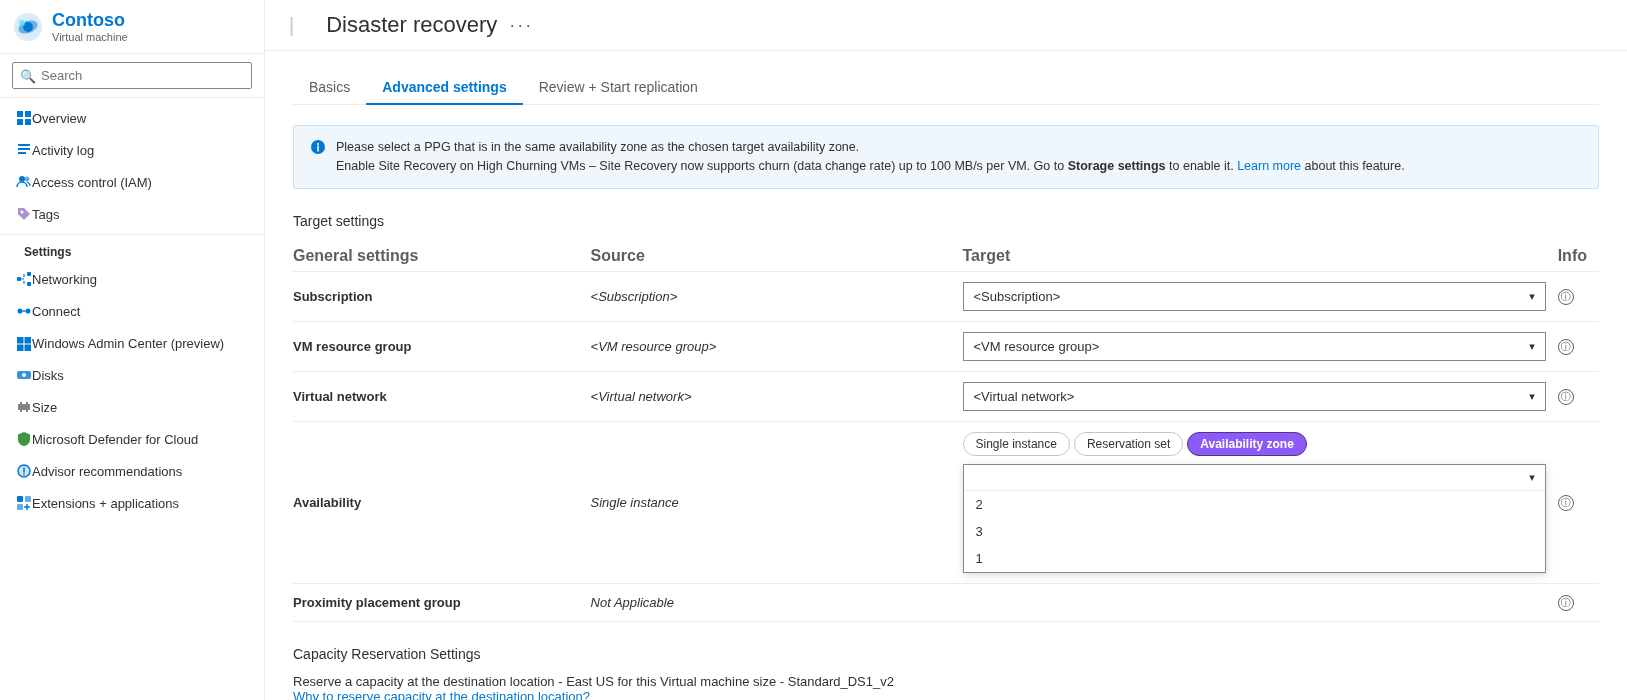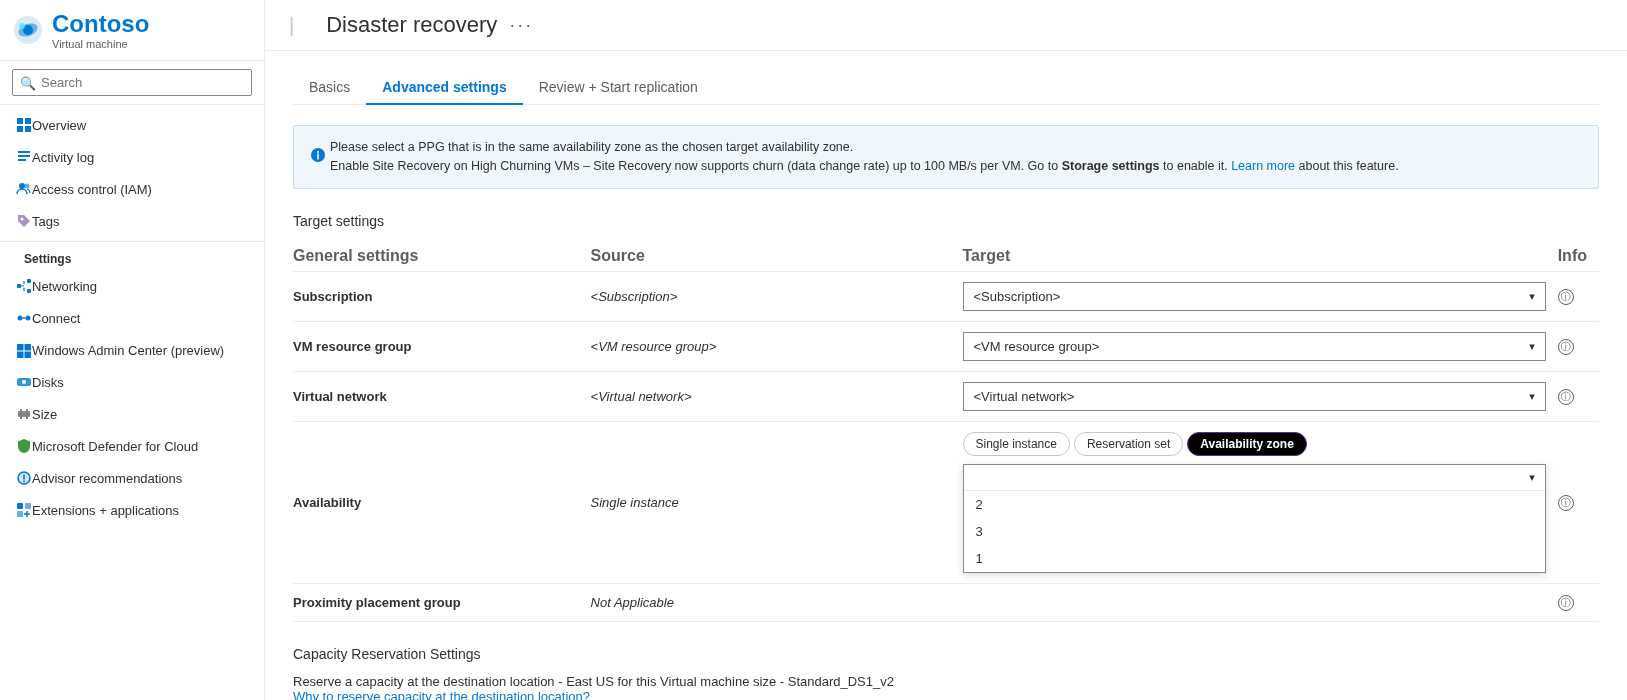--- a/index.html
+++ b/index.html
@@ -6,21 +6,21 @@
     body { font-family: 'Segoe UI', Arial, sans-serif; font-size: 13px; color: #323130; background: #fff; overflow: hidden; }
 
     .app-container { display: flex; height: 700px; width: 1627px; }
 
     
     .sidebar { width: 265px; min-width: 265px; background: #fff; border-right: 1px solid #edebe9; display: flex; flex-direction: column; overflow: hidden; }
 
     .sidebar-header { display: flex; align-items: center; padding: 10px 12px; gap: 8px; border-bottom: 1px solid #edebe9; }
     .sidebar-logo { width: 32px; height: 32px; }
     .sidebar-title-group { display: flex; flex-direction: column; }
-    .sidebar-app-name { font-size: 24px; font-weight: 600; color: #0078d4; }
+    .sidebar-app-name { font-size: 18px; font-weight: 600; color: #0078d4; }
     .sidebar-subtitle { font-size: 11px; color: #605e5c; }
 
     .sidebar-search { padding: 8px 12px; border-bottom: 1px solid #edebe9; }
     .sidebar-search input { width: 100%; padding: 5px 8px 5px 28px; border: 1px solid #8a8886; border-radius: 2px; font-size: 13px; color: #323130; background: #fff; outline: none; }
     .search-wrapper { position: relative; }
     .search-icon-inner { position: absolute; left: 8px; top: 50%; transform: translateY(-50%); color: #605e5c; font-size: 13px; }
 
     .sidebar-nav { flex: 1; overflow-y: auto; padding: 4px 0; }
     .sidebar-nav::-webkit-scrollbar { width: 4px; }
     .sidebar-nav::-webkit-scrollbar-thumb { background: #c8c6c4; border-radius: 2px; }
@@ -42,21 +42,21 @@
     .content-area { flex: 1; overflow-y: auto; padding: 20px 28px; }
     .content-area::-webkit-scrollbar { width: 6px; }
     .content-area::-webkit-scrollbar-thumb { background: #c8c6c4; border-radius: 2px; }
 
     
     .tabs { display: flex; gap: 0; border-bottom: 1px solid #edebe9; margin-bottom: 20px; }
     .tab { padding: 8px 16px; cursor: pointer; font-size: 14px; color: #605e5c; border-bottom: 2px solid transparent; margin-bottom: -1px; }
     .tab.active { color: #0078d4; border-bottom: 2px solid #0078d4; font-weight: 600; }
 
     
-    .info-banner { background: #eff6fc; border: 1px solid #c7e0f4; border-radius: 2px; padding: 12px 16px; margin-bottom: 24px; display: flex; gap: 4px; align-items: center; }
+    .info-banner { background: #eff6fc; border: 1px solid #c7e0f4; border-radius: 2px; padding: 12px 16px; margin-bottom: 24px; display: flex; gap: 10px; align-items: flex-start; }
     .info-banner-icon { color: #0078d4; font-size: 16px; flex-shrink: 0; margin-top: 1px; }
     .info-banner-text { font-size: 12.5px; color: #323130; line-height: 1.5; }
     .info-banner-text strong { font-weight: 600; }
     .info-banner-text a { color: #0078d4; text-decoration: none; }
 
     
     .section-title { font-size: 14px; font-weight: 400; color: #323130; margin-bottom: 12px; }
 
     .settings-table { width: 100%; border-collapse: collapse; }
     .settings-table th { font-size: 16px; font-weight: 600; color: #605e5c; padding: 6px 12px 6px 0; text-align: left; border-bottom: 1px solid #edebe9; }
@@ -65,21 +65,21 @@
     .settings-table td:nth-child(2) { min-width: 250px; color: #323130; font-style: italic; }
     .settings-table td:nth-child(3) { min-width: 400px; }
     .settings-table td:last-child { width: 40px; color: #605e5c; }
 
     .dropdown-select { display: flex; align-items: center; justify-content: space-between; border: 1px solid #8a8886; padding: 6px 10px; min-width: 300px; cursor: pointer; background: #fff; font-size: 13px; }
     .dropdown-arrow { color: #323130; font-size: 11px; }
 
     
     .availability-options { display: flex; align-items: center; gap: 4px; margin-bottom: 8px; }
     .avail-option { padding: 4px 12px; border: 1px solid #c8c6c4; border-radius: 20px; cursor: pointer; font-size: 12px; color: #323130; background: #fff; }
-    .avail-option.active { background: #000000; color: #fff; border-color: #5c2d91; font-weight: 600; }
+    .avail-option.active { background: #8b5cf6; color: #fff; border-color: #5c2d91; font-weight: 600; }
 
     
     .dropdown-open-container { position: relative; }
     .dropdown-open { border: 1px solid #8a8886; background: #fff; min-width: 300px; box-shadow: 0 2px 8px rgba(0,0,0,0.15); z-index: 100; }
     .dropdown-open-input { display: flex; align-items: center; justify-content: space-between; border-bottom: 1px solid #edebe9; padding: 6px 10px; cursor: pointer; }
     .dropdown-option { padding: 6px 12px; cursor: pointer; font-size: 13px; color: #323130; }
 
     
     .capacity-section { margin-top: 24px; }
     .capacity-description { font-size: 13px; color: #323130; margin-top: 8px; }

